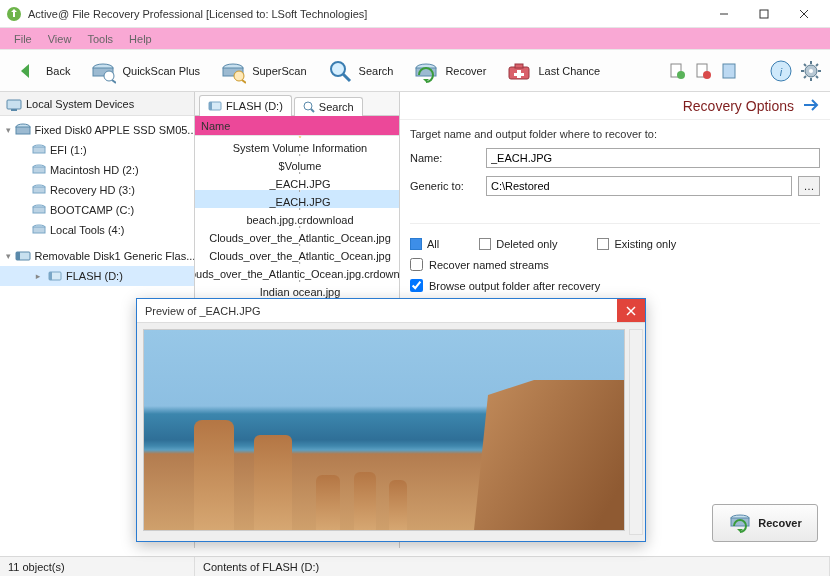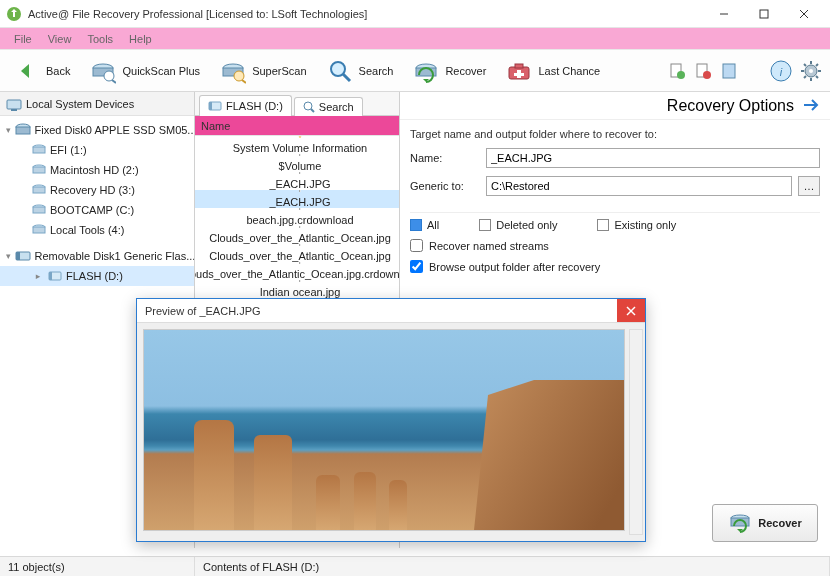--- a/index.html
+++ b/index.html
@@ -40,28 +40,28 @@
 .tab { display: flex; align-items: center; gap: 4px; padding: 3px 8px; background: #fff; border: 1px solid #c8c8c8; border-bottom: none; border-radius: 3px 3px 0 0; position: relative; top: 1px; }
 .tab.active { background: #fff; }
 .listhead { height: 20px; display: flex; align-items: center; padding-left: 6px; border-bottom: 1px solid #e4e4e4; color: #333; background:#ec4899; }
 .filelist { flex: 1; overflow: hidden; }
 .filerow { display: flex; align-items: center; height: 18px; padding-left: 6px; gap: 4px; white-space: nowrap; overflow: hidden; flex-direction: column; }
 .filerow.sel { background: #cde8ff; }
 
 
 .right-pane { flex: 1; display: flex; flex-direction: column; padding: 0; }
 .rp-header { height: 28px; display: flex; align-items: center; justify-content: flex-end; padding: 0 10px; gap: 8px; border-bottom: 1px solid #eee; }
-.rp-title { color: #000000; font-size: 16px; font-weight: 400; }
+.rp-title { color: #7f1d1d; font-size: 14px; font-weight: 400; }
 .rp-body { padding: 8px 10px; display: flex; flex-direction: column; gap: 8px; }
 .rp-note { color: #333; }
 .field-row { display: flex; align-items: center; gap: 6px; }
 .field-row label { width: 70px; }
 .text-input { flex: 1; height: 20px; border: 1px solid #a8a8a8; padding: 0 4px; background: #fff; }
 .browse-btn { width: 22px; height: 20px; border: 1px solid #a8a8a8; background: #f2f2f2; text-align: center; line-height: 18px; }
-.filter-row { display: flex; align-items: flex-end; gap: 40px; margin-top: 8px; padding-top: 6px; border-top: 1px solid #eee; }
+.filter-row { display: flex; align-items: flex-end; gap: 40px; margin-top: 19px; padding-top: 14px; border-top: 1px solid #eee; }
 .flt { display: flex; align-items: center; gap: 5px; }
 .flt-box { width: 12px; height: 12px; border: 1px solid #888; background:#fff; display:inline-flex; align-items:center; justify-content:center;}
 .flt-box.blue { background:#3d8ee8; border-color:#2a7bd1; }
 .chk-row { display: flex; align-items: center; gap: 6px; }
 input[type=checkbox] { width: 13px; height: 13px; }
 .recover-big { position: absolute; right: 12px; bottom: 34px; width: 106px; height: 38px; border: 1px solid #aaa; border-radius: 3px; background: linear-gradient(#fdfdfd,#eaeaea); display: flex; align-items: center; justify-content: center; gap: 6px; font-weight: 600; }
 
 
 .preview-win { position: absolute; left: 136px; top: 298px; width: 510px; height: 244px; background: #fff; border: 1px solid #2a7bd1; box-shadow: 0 4px 14px rgba(0,0,0,0.25); z-index: 50; display: flex; flex-direction: column; }
 .preview-titlebar { height: 24px; background: #fff; display: flex; align-items: center; padding-left: 8px; color: #333; border-bottom: 1px solid #ddd; }

